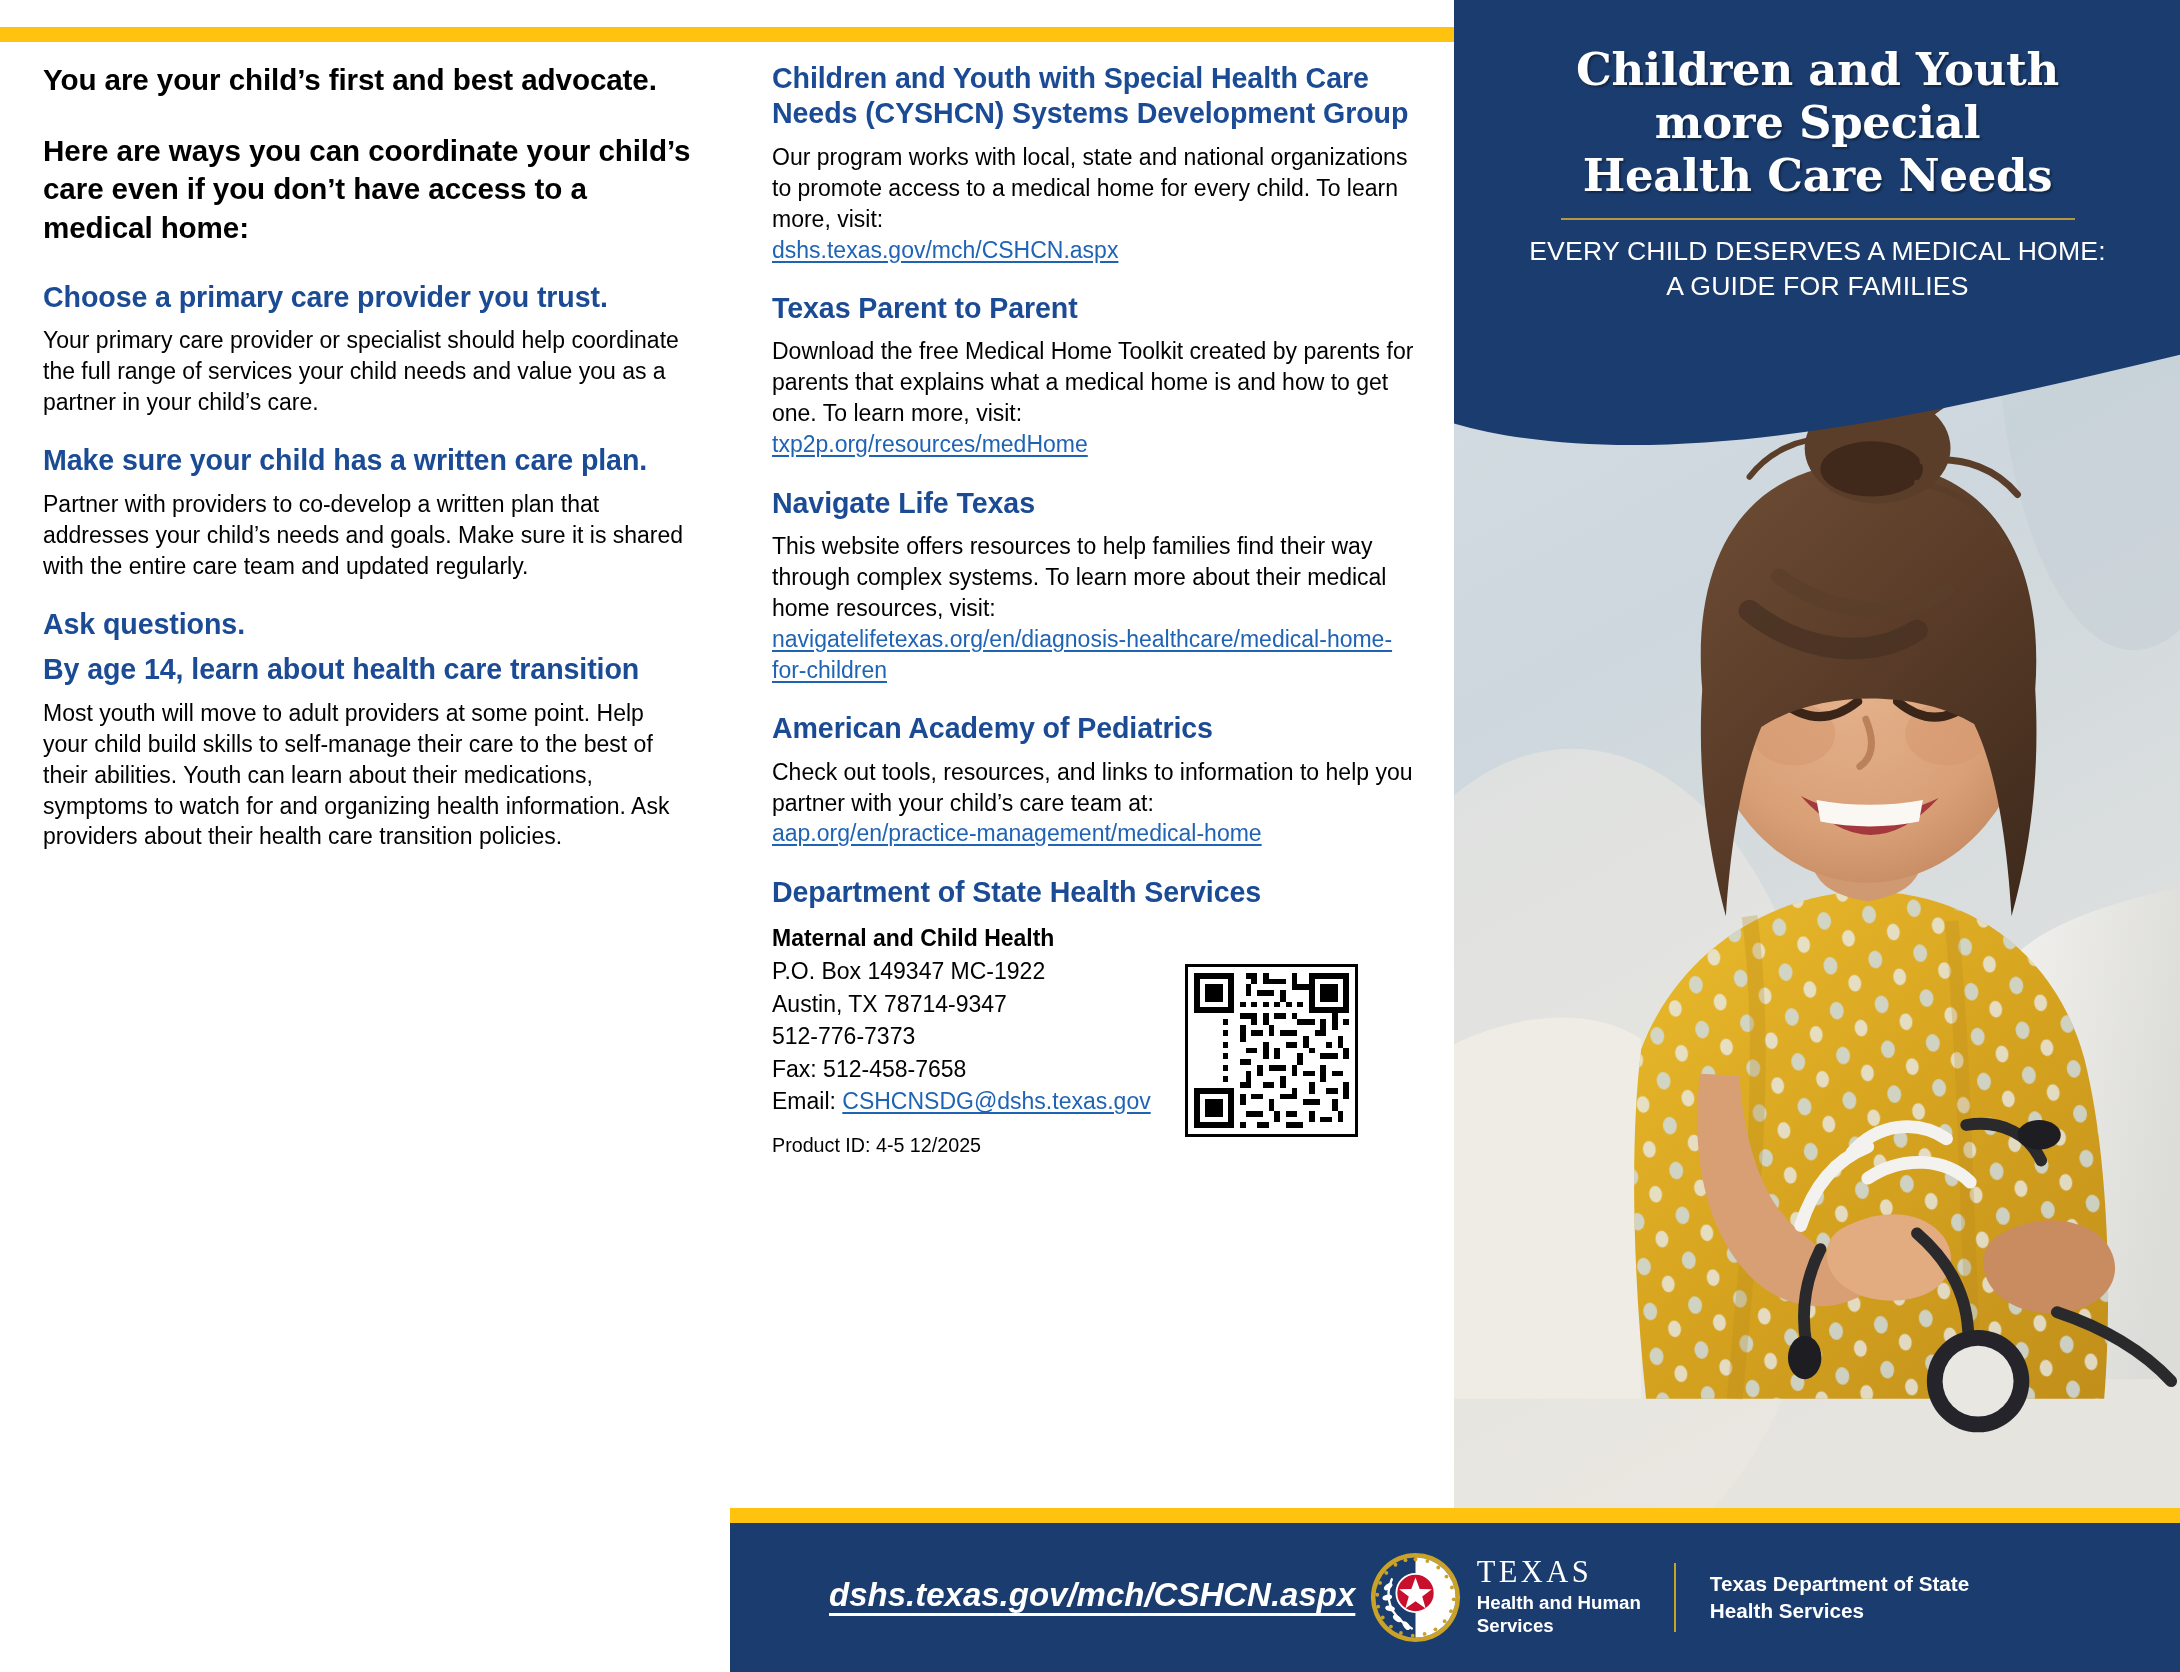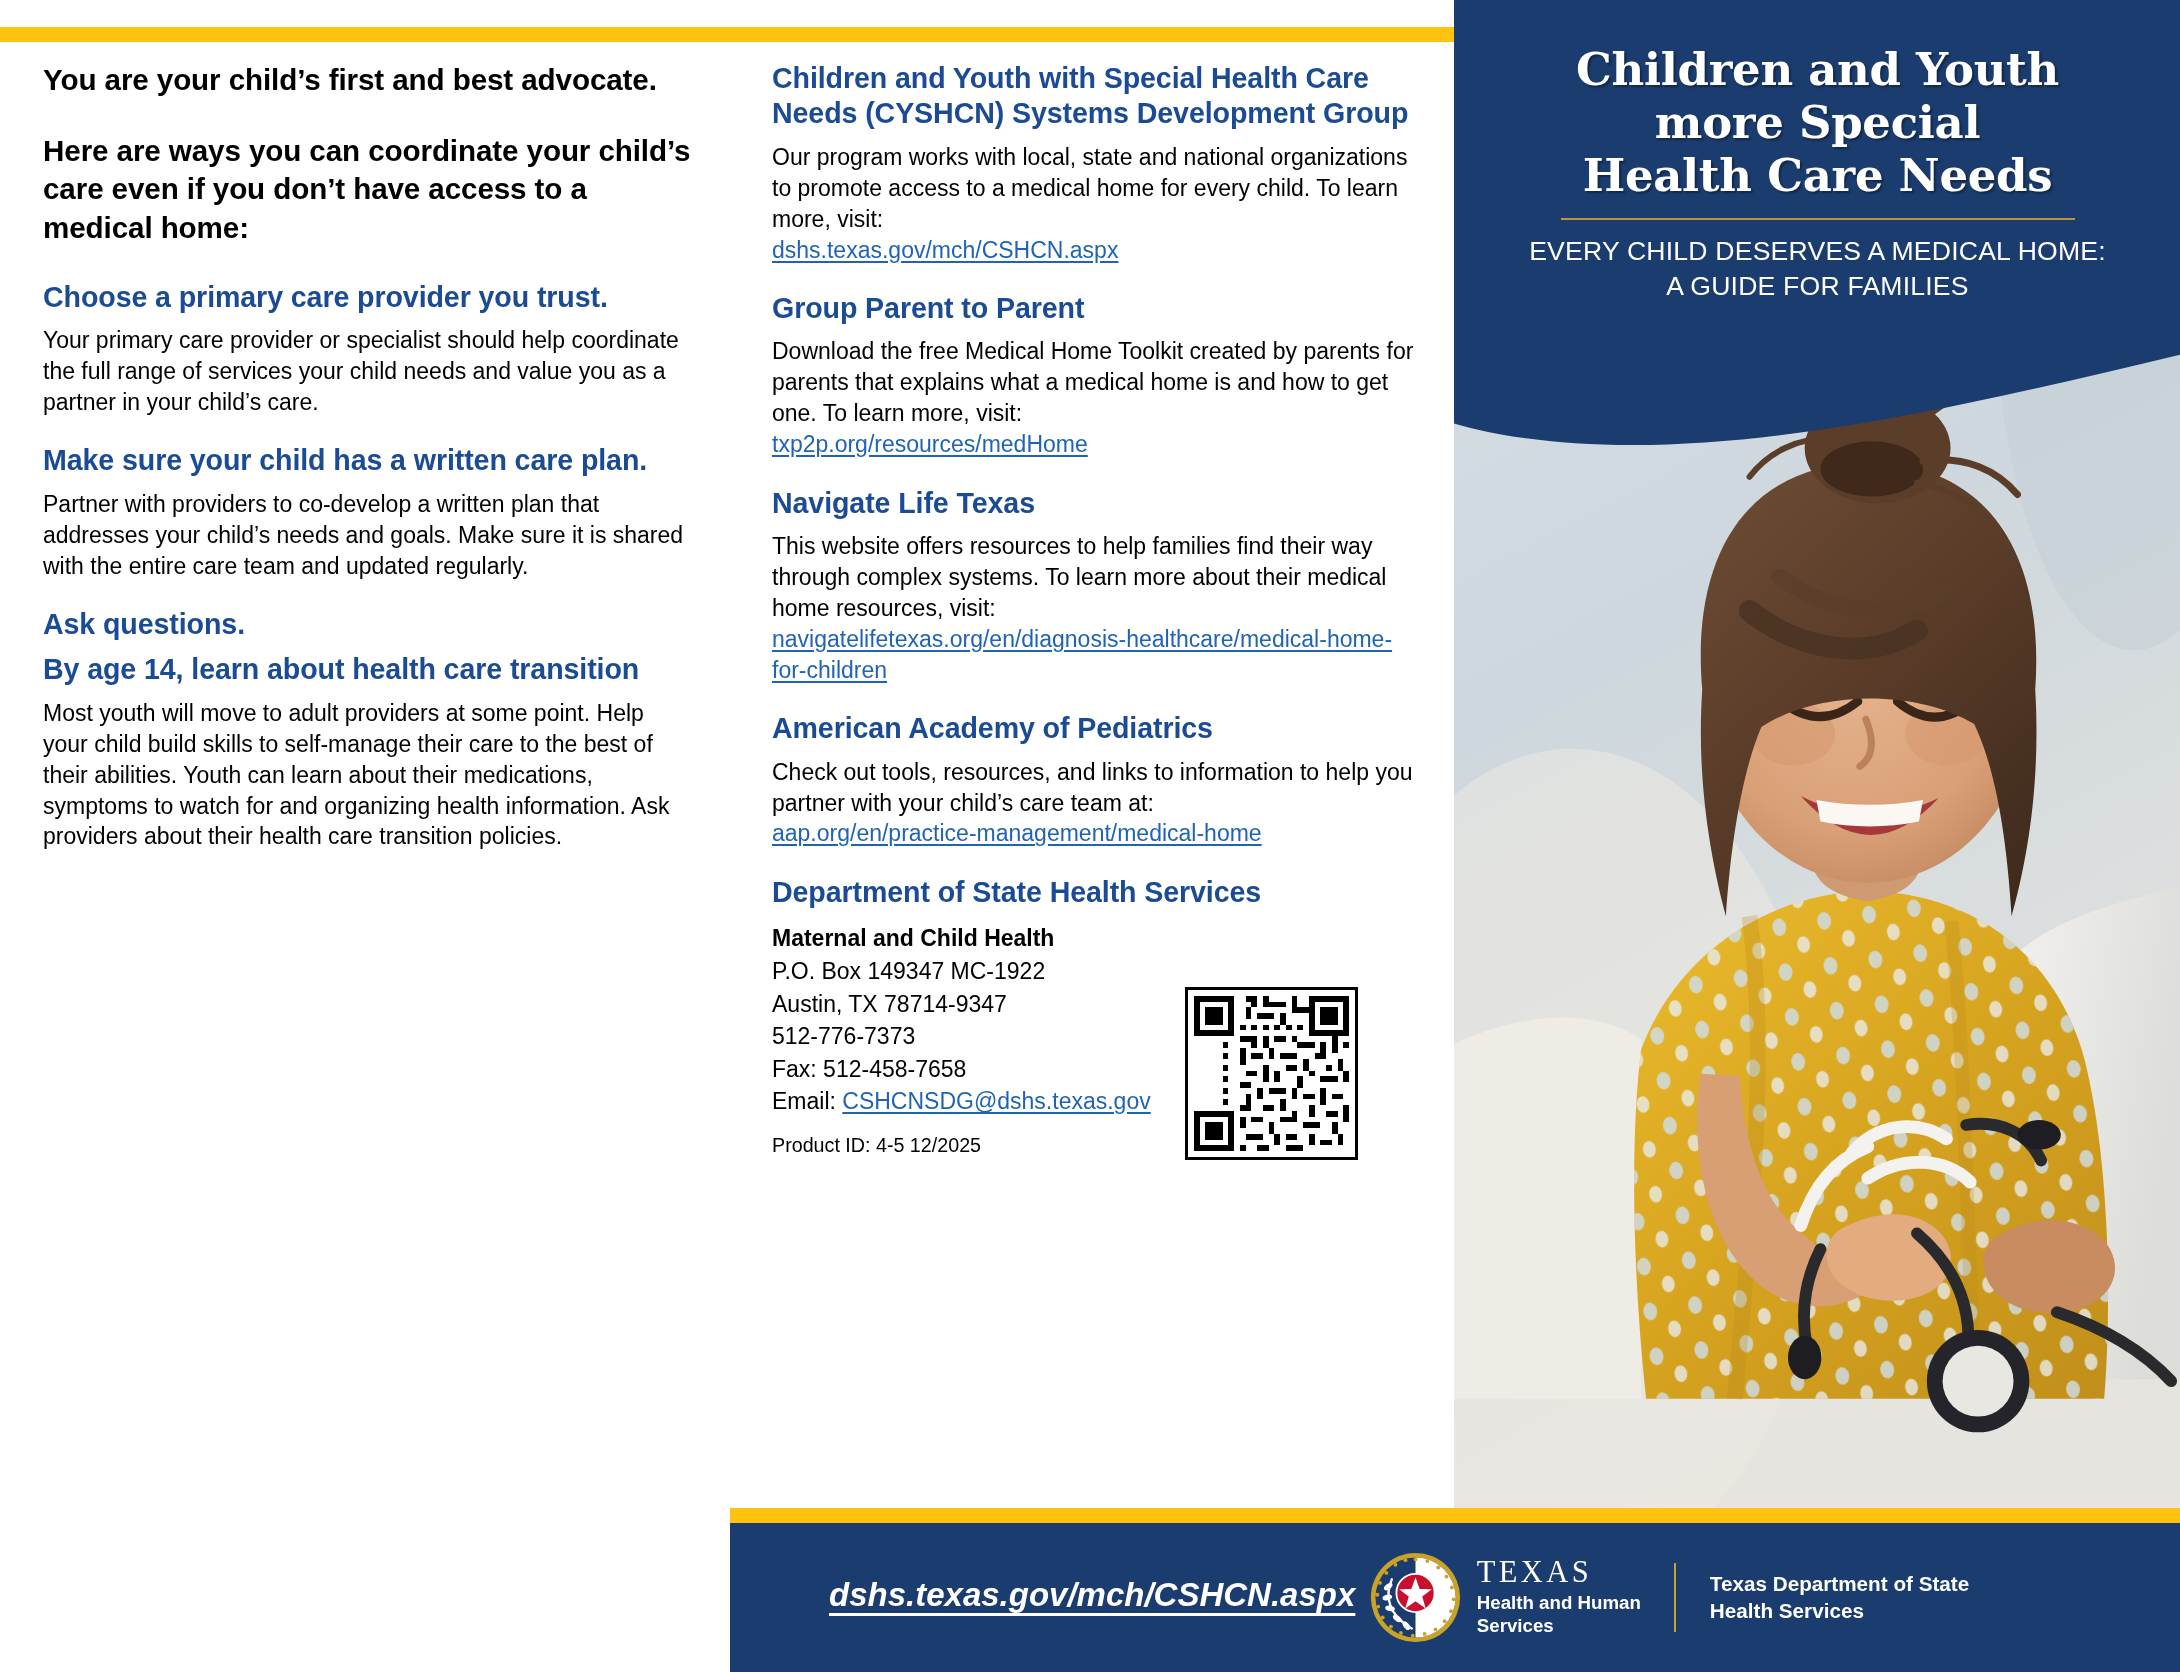--- a/index.html
+++ b/index.html
@@ -64,21 +64,21 @@
     color: #1f63b5;
     text-decoration: underline;
     text-underline-offset: 3px;
     word-break: break-word;
   }
 
   
   .contact-wrap {
     position: relative;
     display: flex;
-    align-items: flex-end;
+    align-items: center;
     gap: 7px;
   }
   .contact-lines {
     font-size: 23px;
     line-height: 1.42;
   }
   .contact-lines .strong { font-weight: bold; }
   .contact-lines .pid { font-size: 19.7px; display:block; margin-top: 14px;}
 
   
@@ -239,21 +239,21 @@
 </div>
 
 <div class="panel panel-mid">
 
   <h3 class="sect">Children and Youth with Special Health Care Needs (CYSHCN) Systems Development Group</h3>
   <p class="body">
     <span>Our program works with local, state and national organizations to promote access to a medical home for every child. To learn more, visit:</span><br>
     <a class="link" href="#">dshs.texas.gov/mch/CSHCN.aspx</a>
   </p>
 
-  <h3 class="sect">Group Parent to Parent</h3>
+  <h3 class="sect">Texas Parent to Parent</h3>
   <p class="body">
     <span>Download the free Medical Home Toolkit created by parents for parents that explains what a medical home is and how to get one. To learn more, visit:</span><br>
     <a class="link" href="#">txp2p.org/resources/medHome</a>
   </p>
 
   <h3 class="sect">Navigate Life Texas</h3>
   <p class="body">
     <span>This website offers resources to help families find their way through complex systems. To learn more about their medical home resources, visit:</span><br>
     <a class="link" href="#">navigatelifetexas.org/en/diagnosis-healthcare/medical-home-for-children</a>
   </p>

